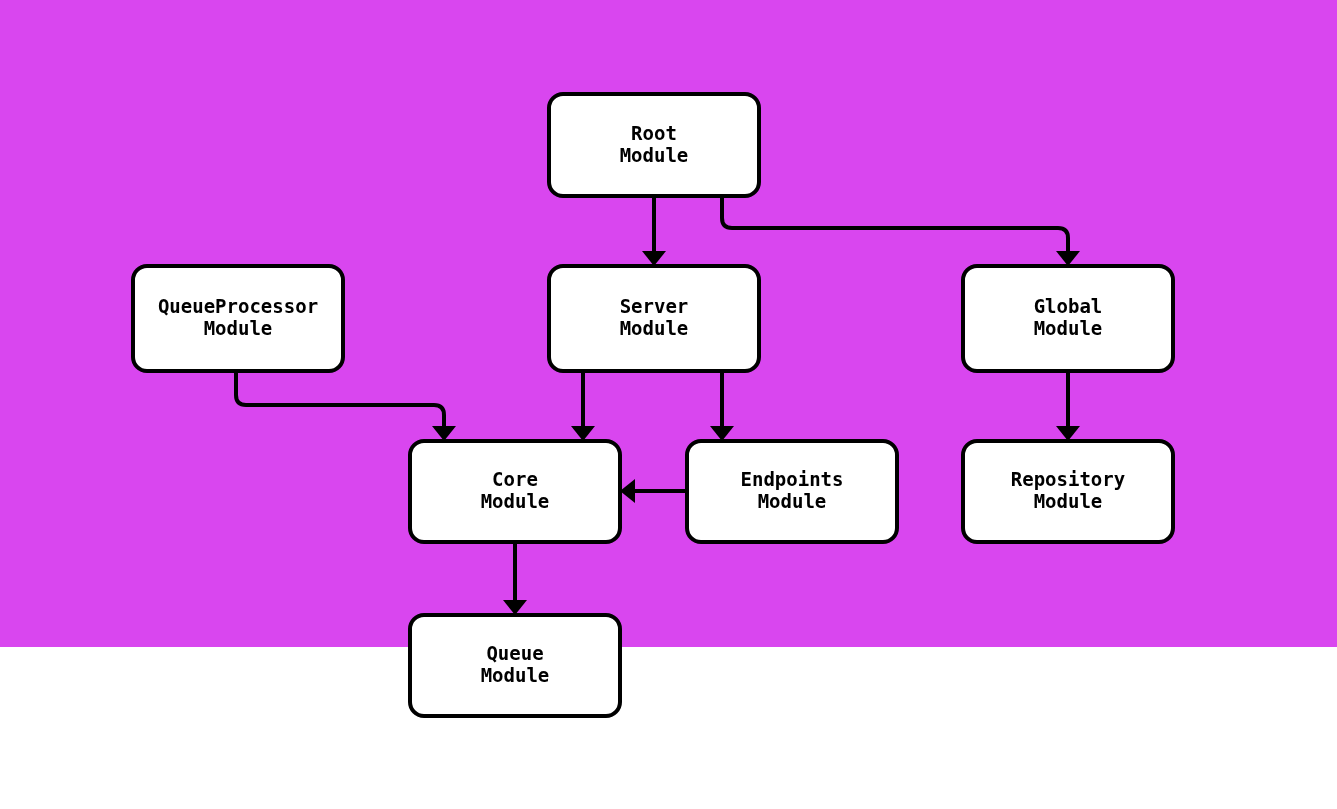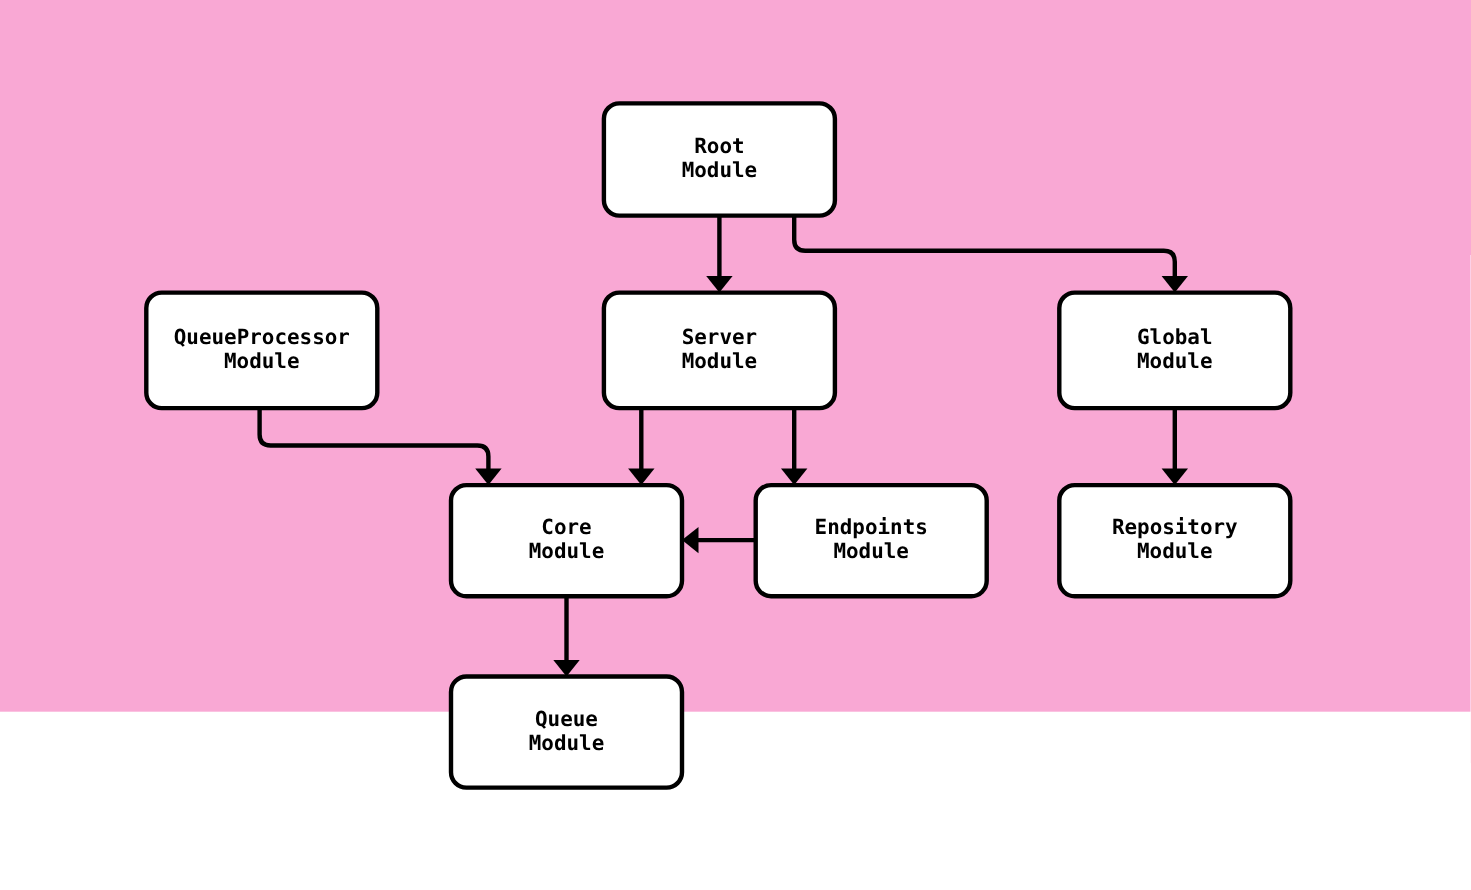--- a/index.html
+++ b/index.html
@@ -11,21 +11,21 @@
   body {
     width: 1337px;
     height: 809px;
     font-family: "DejaVu Sans Mono", "Liberation Mono", monospace;
     overflow: hidden;
   }
   #diagram-root {
     position: relative;
     width: 1337px;
     height: 647px;
-    background: #f9a8d4;
+    background: #d946ef;
   }
   svg.diagram-canvas {
     display: block;
     width: 1337px;
     height: 809px;
   }
   .node-box {
     fill: #ffffff;
     stroke: #000000;
     stroke-width: 4;

